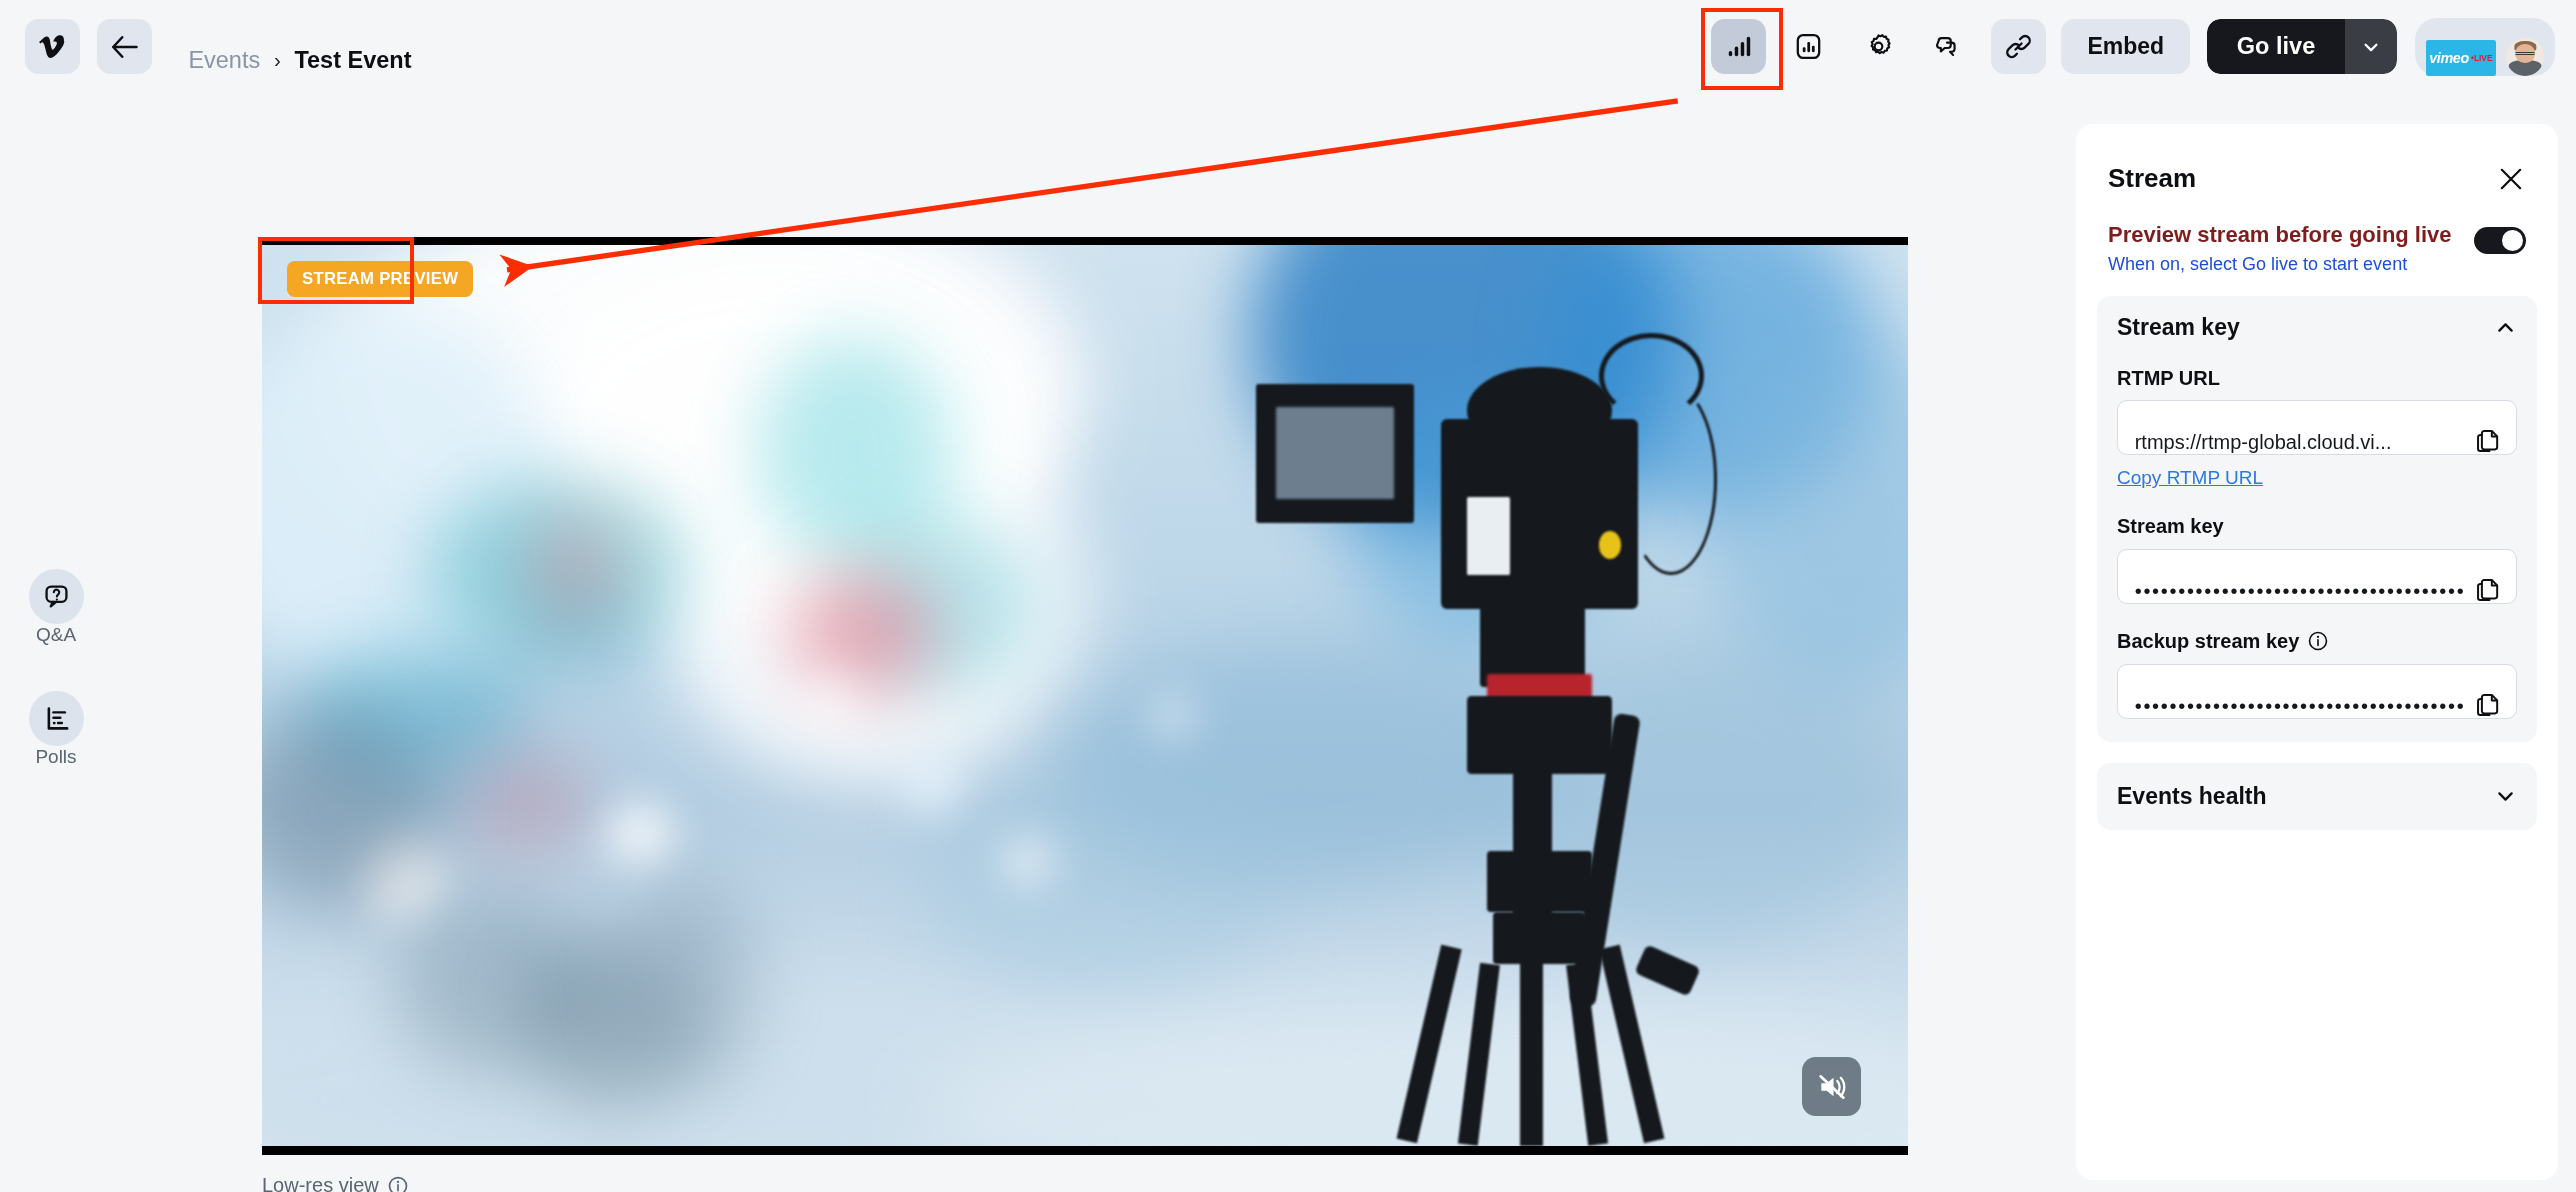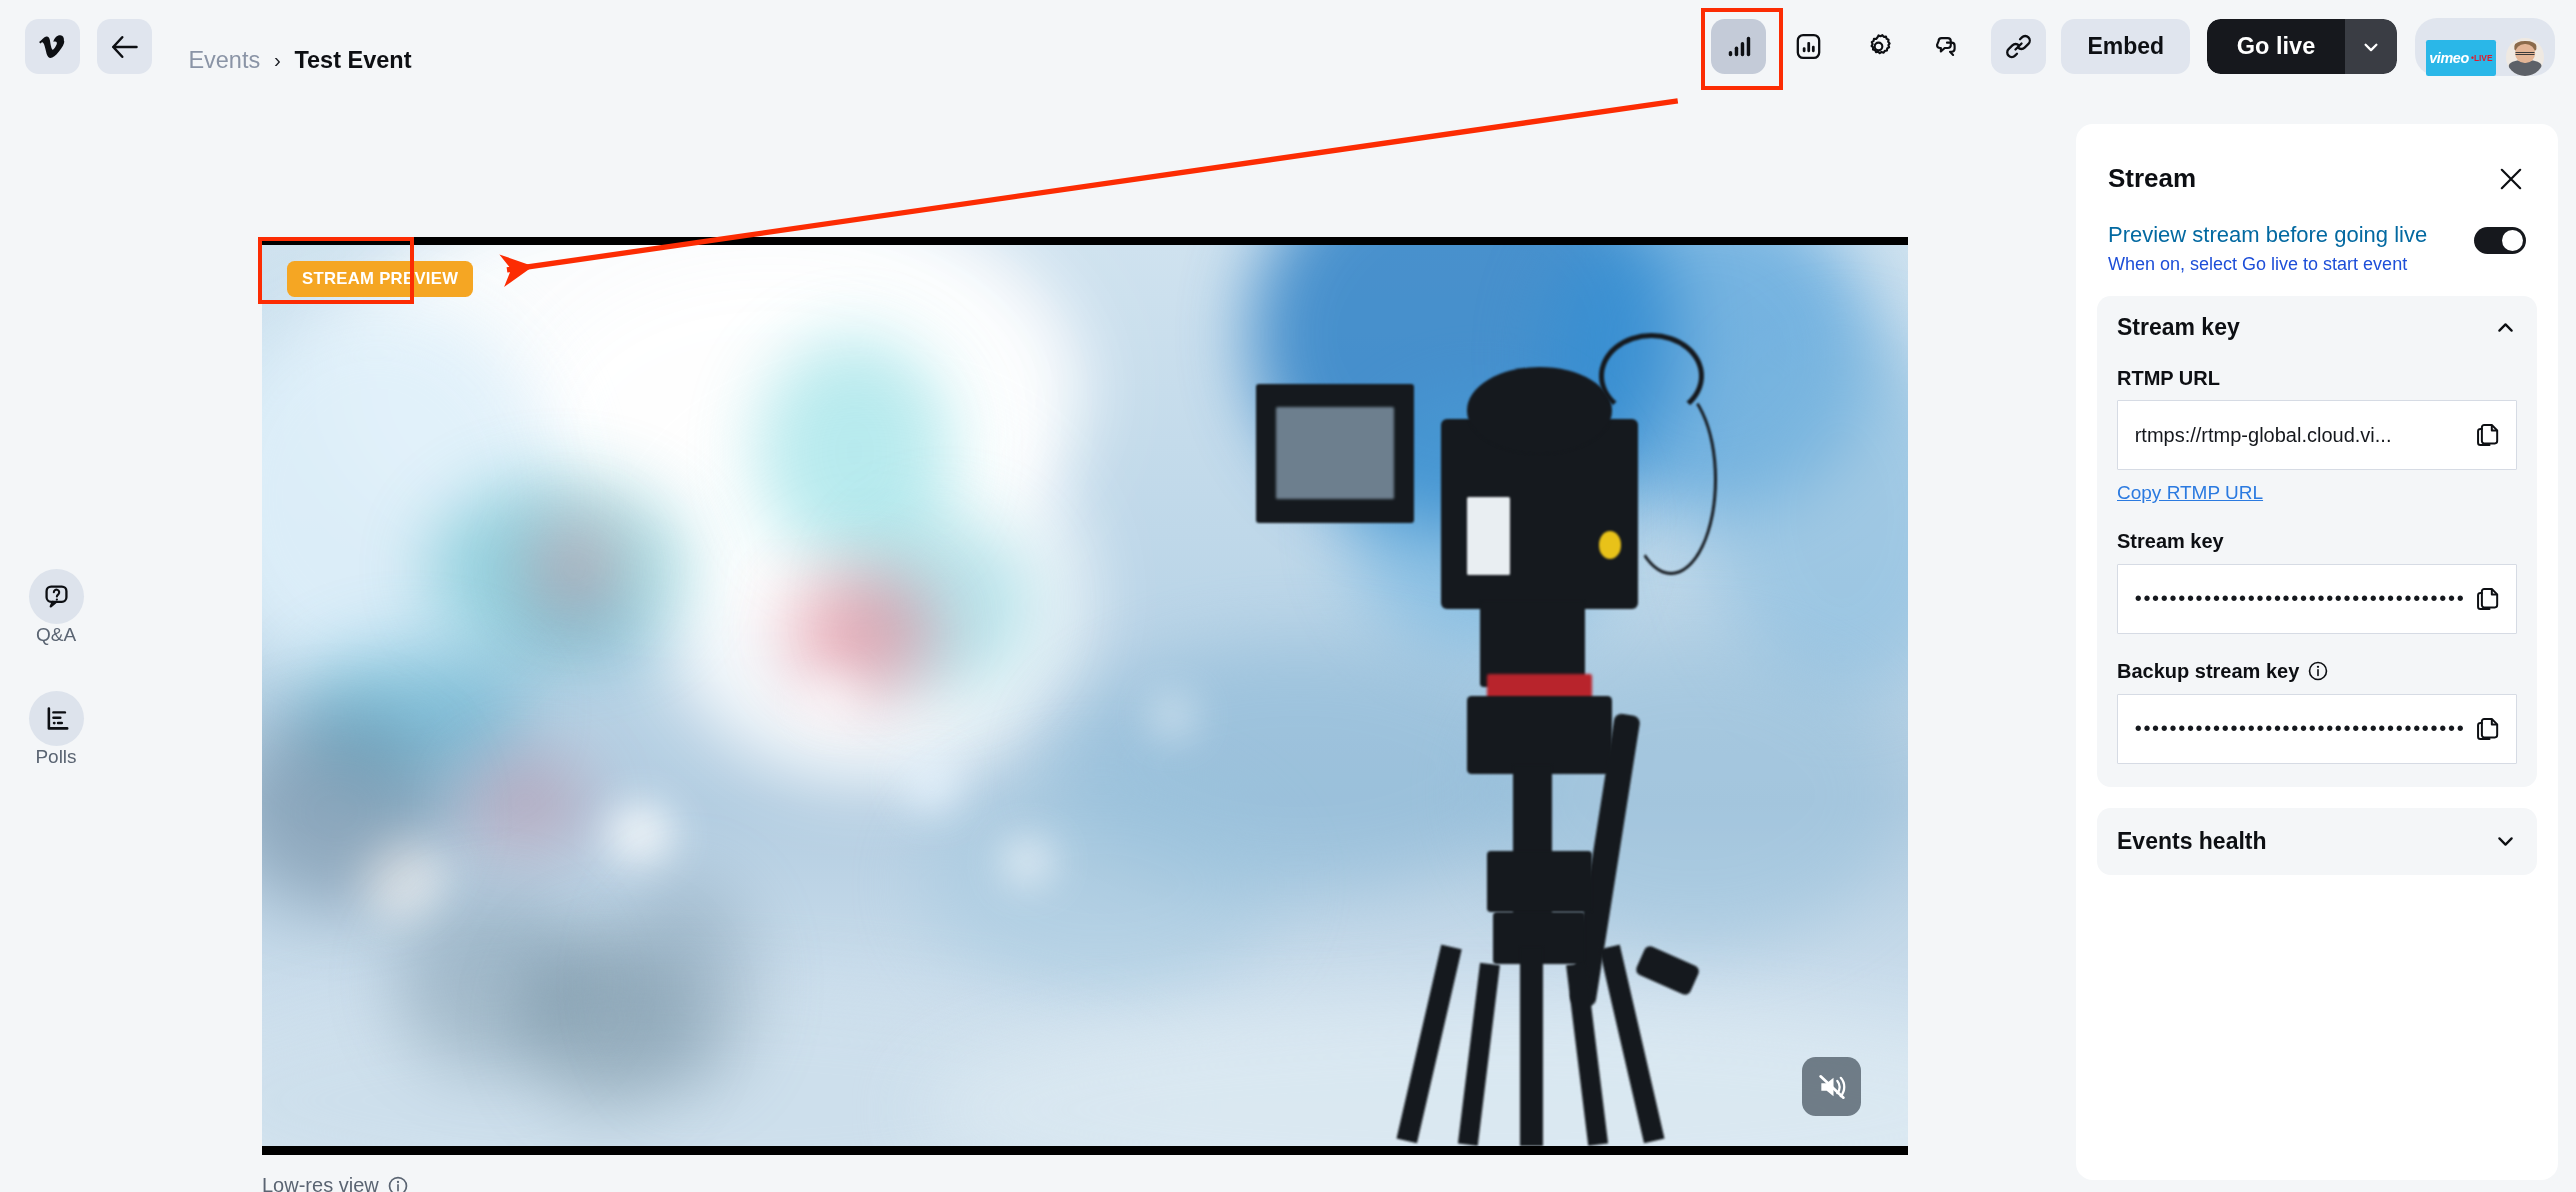--- a/index.html
+++ b/index.html
@@ -326,22 +326,22 @@
   .rp-close { cursor: pointer; width: 30px; height: 30px; display:flex; align-items:center; justify-content:center;}
 
   .rp-toggle-row {
     display: flex;
     align-items: flex-start;
     justify-content: space-between;
     padding: 27px 32px 0 32px;
   }
   .tg-title {
     font-size: 22px;
-    font-weight: 400;
-    color: #0369a1;
+    font-weight: 700;
+    color: #7f1d1d;
     line-height: 1.25;
   }
   .tg-sub {
     font-size: 18px;
     color: #1d4ed8;
     margin-top: 5.3px;
   }
   .switch {
     width: 52px; height: 27px;
     border-radius: 13.7px;
@@ -381,26 +381,26 @@
     font-size: 20px;
     font-weight: 700;
     color: #0d0f13;
     margin-top: 26px;
     display: flex;
     align-items: center;
     gap: 9px;
   }
   .field-box {
     margin-top: 10.6px;
-    height: 70px;
+    height: 55px;
     background: #fff;
     border: 0.8px solid #d6dbe4;
-    border-radius: 1px;
-    display: flex;
-    align-items: center;
+    border-radius: 10px;
+    display: flex;
+    align-items: flex-end;
     padding: 0 15px 0 16.7px;
     gap: 9px;
   }
   .field-val {
     flex: 1;
     font-size: 20px;
     color: #15181d;
     white-space: nowrap;
     overflow: hidden;
   }

